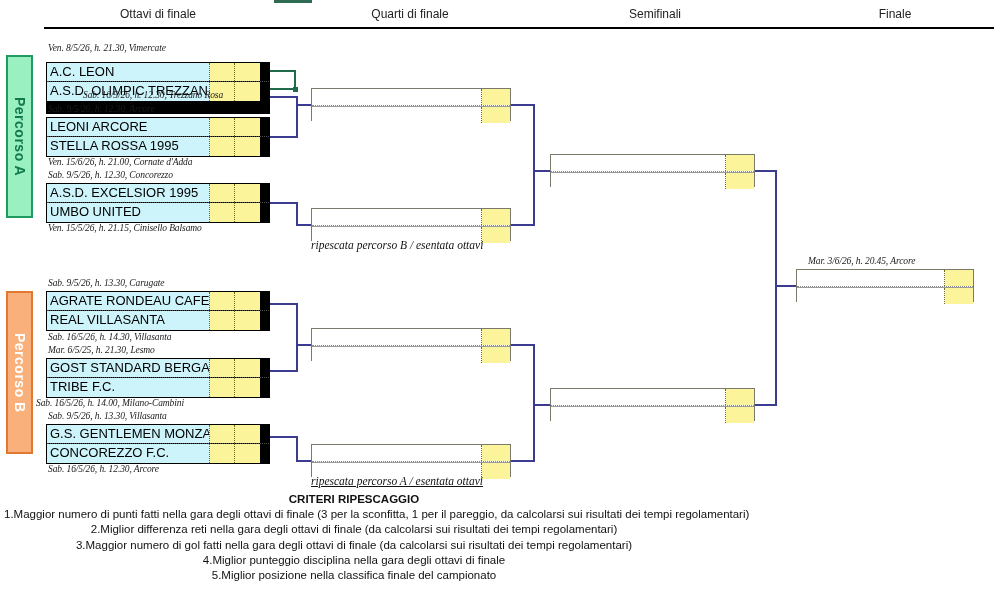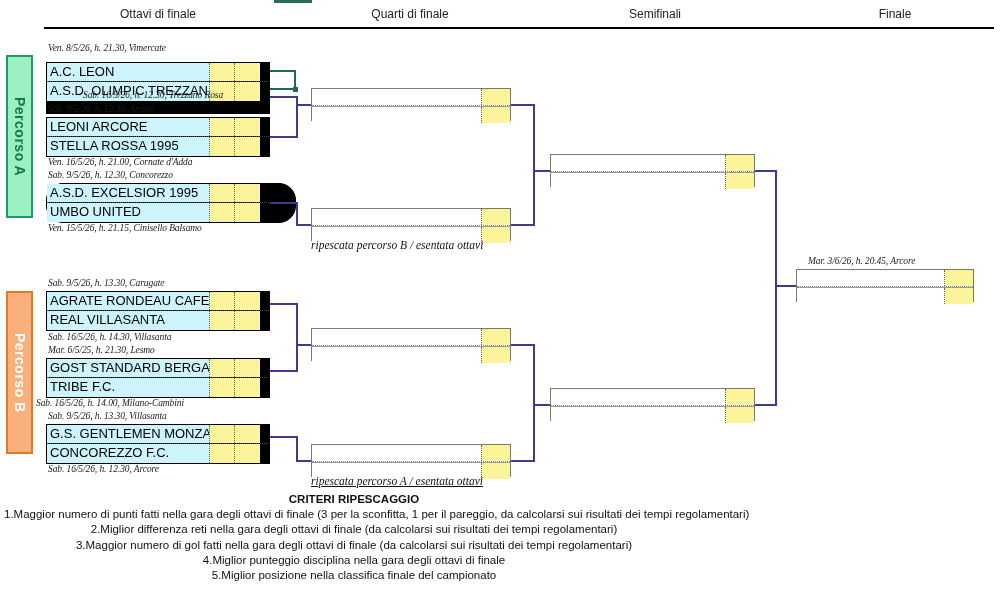--- a/index.html
+++ b/index.html
@@ -148,24 +148,24 @@
       <div class="cell-name">LEONI ARCORE</div>
       <div class="cell-sc"></div>
       <div class="cell-sc last"></div>
     </div>
     <div class="mrow">
       <div class="cell-name">STELLA ROSSA 1995</div>
       <div class="cell-sc"></div>
       <div class="cell-sc last"></div>
     </div>
   </div>
-  <div class="date" style="left:48px;top:157px;">Ven. 16/5/26, h. 21.00, Cornate d'Adda</div>
+  <div class="date" style="left:48px;top:157px;">Ven. 15/6/26, h. 21.00, Cornate d'Adda</div>
 
   <div class="date" style="left:48px;top:170px;">Sab. 9/5/26, h. 12.30, Concorezzo</div>
-  <div class="match" style="left:46px;top:183px;width:250px;height:40px;border-radius:17px;">
+  <div class="match" style="left:46px;top:183px;width:224px;height:40px;">
     <div class="mrow first">
       <div class="cell-name">A.S.D. EXCELSIOR 1995</div>
       <div class="cell-sc"></div>
       <div class="cell-sc last"></div>
     </div>
     <div class="mrow">
       <div class="cell-name">UMBO UNITED</div>
       <div class="cell-sc"></div>
       <div class="cell-sc last"></div>
     </div>

